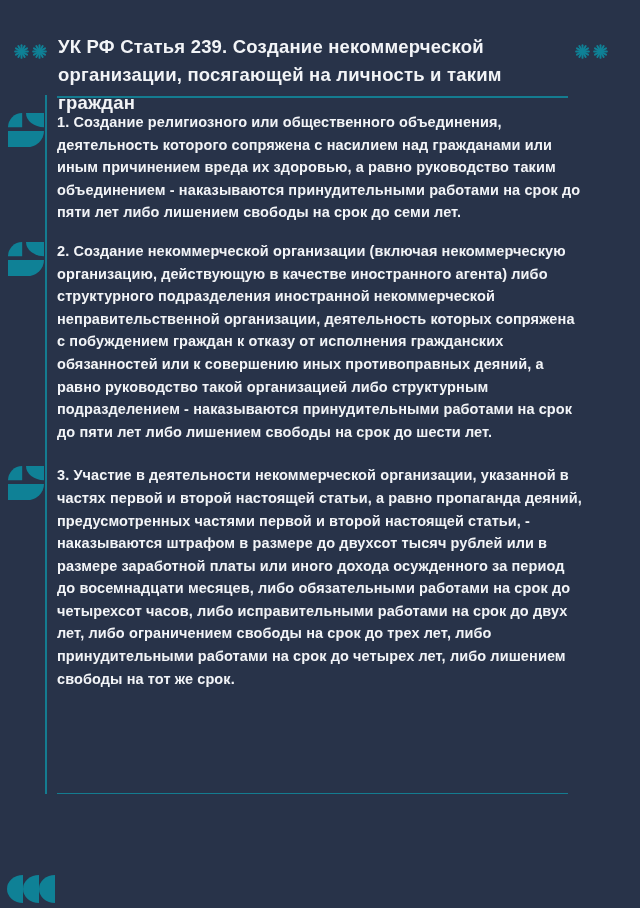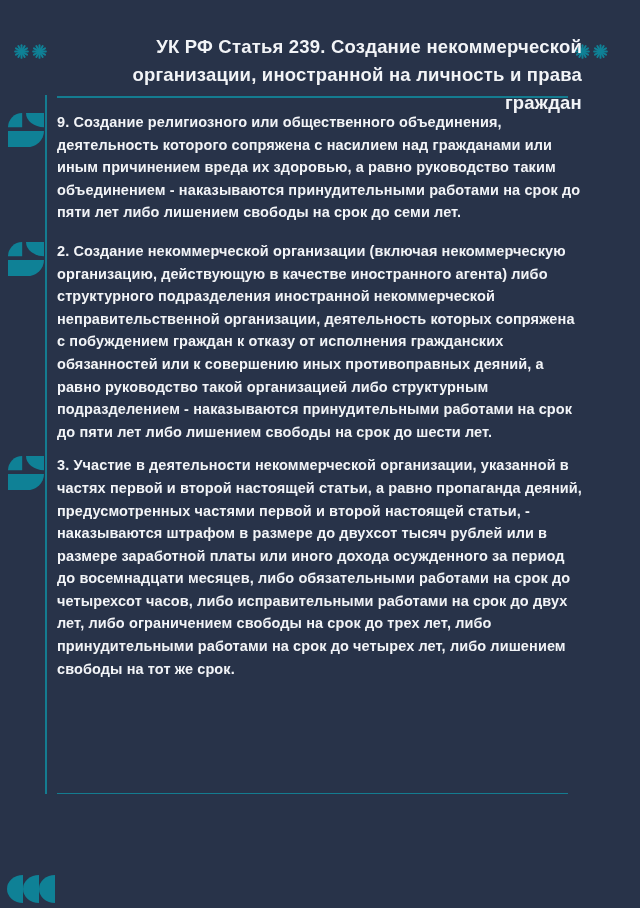--- a/index.html
+++ b/index.html
@@ -12,37 +12,37 @@
   html,body{margin:0;padding:0;}
   body{
     width:640px;height:908px;
     background:var(--background);
     font-family:"Liberation Sans","DejaVu Sans",sans-serif;
     position:relative;overflow:hidden;
   }
   .page{position:absolute;inset:0;}
   .title{
     position:absolute;top:33px;left:58px;right:58px;
-    text-align:right;color:var(--text);
+    text-align:left;color:var(--text);
     font-weight:700;font-size:18.5px;line-height:28px;
     letter-spacing:.2px;
   }
   .starburst-group{position:absolute;display:flex;gap:3px;color:var(--accent);}
   .starburst-group.left{left:14px;top:44px;}
   .starburst-group.right{left:575px;top:44px;}
   .v-rule{
     position:absolute;left:45px;top:95px;width:2px;height:699px;
     background:var(--line);
   }
   .h-rule{position:absolute;left:57px;width:511px;background:var(--line);}
   .h-rule.top{top:96px;height:2px;}
   .h-rule.bottom{top:793px;height:1px;}
   .content{position:absolute;left:57px;top:111px;width:529px;}
   .clause{position:relative;margin:0 0 16px 0;}
-  .clause.c2{margin-bottom:11px;}
+  .clause.c2{margin-bottom:21px;}
   .clause.c3{margin-bottom:10px;}
   .clause p{
     margin:0;color:var(--text);
     font-weight:700;font-size:14.5px;line-height:22.6px;
     letter-spacing:.1px;
   }
   .quote-icon{
     position:absolute;left:-49px;top:2px;width:36px;height:36px;
     color:var(--accent);
   }
@@ -110,40 +110,40 @@
           <line x1="12" y1="1.8" x2="12" y2="22.2" transform="rotate(120 12 12)"></line>
           <line x1="12" y1="1.8" x2="12" y2="22.2" transform="rotate(150 12 12)"></line>
         </g>
         <circle cx="12" cy="12" r="4" fill="currentColor"></circle>
       </svg>
     </span>
   </div>
 
   <div class="title">
     <div>УК РФ Статья 239. Создание некоммерческой</div>
-    <div>организации, иностранной на личность и права граждан</div>
+    <div>организации, посягающей на личность и таким граждан</div>
   </div>
 
   <div class="h-rule top"></div>
   <div class="v-rule"></div>
   <div class="h-rule bottom"></div>
 
   <div class="content">
 
     <div class="clause c1">
       <span class="quote-icon">
         <svg width="36" height="36" viewBox="0 0 38 38">
           <g fill="currentColor">
             <path d="M0,15 A15,15 0 0 1 15,0 L15,15 Z"></path>
             <path d="M19,0 L38,0 L38,15 A19,15 0 0 1 19,0 Z"></path>
             <path d="M0,19 L38,19 A18,17 0 0 1 20,36 L0,36 Z"></path>
           </g>
         </svg>
       </span>
-      <p>9. Создание религиозного или общественного объединения, деятельность которого сопряжена с насилием над гражданами или иным причинением вреда их здоровью, а равно руководство таким объединением - наказываются принудительными работами на срок до пяти лет либо лишением свободы на срок до семи лет.</p>
+      <p>1. Создание религиозного или общественного объединения, деятельность которого сопряжена с насилием над гражданами или иным причинением вреда их здоровью, а равно руководство таким объединением - наказываются принудительными работами на срок до пяти лет либо лишением свободы на срок до семи лет.</p>
     </div>
 
     <div class="clause c2">
       <span class="quote-icon">
         <svg width="36" height="36" viewBox="0 0 38 38">
           <g fill="currentColor">
             <path d="M0,15 A15,15 0 0 1 15,0 L15,15 Z"></path>
             <path d="M19,0 L38,0 L38,15 A19,15 0 0 1 19,0 Z"></path>
             <path d="M0,19 L38,19 A18,17 0 0 1 20,36 L0,36 Z"></path>
           </g>

